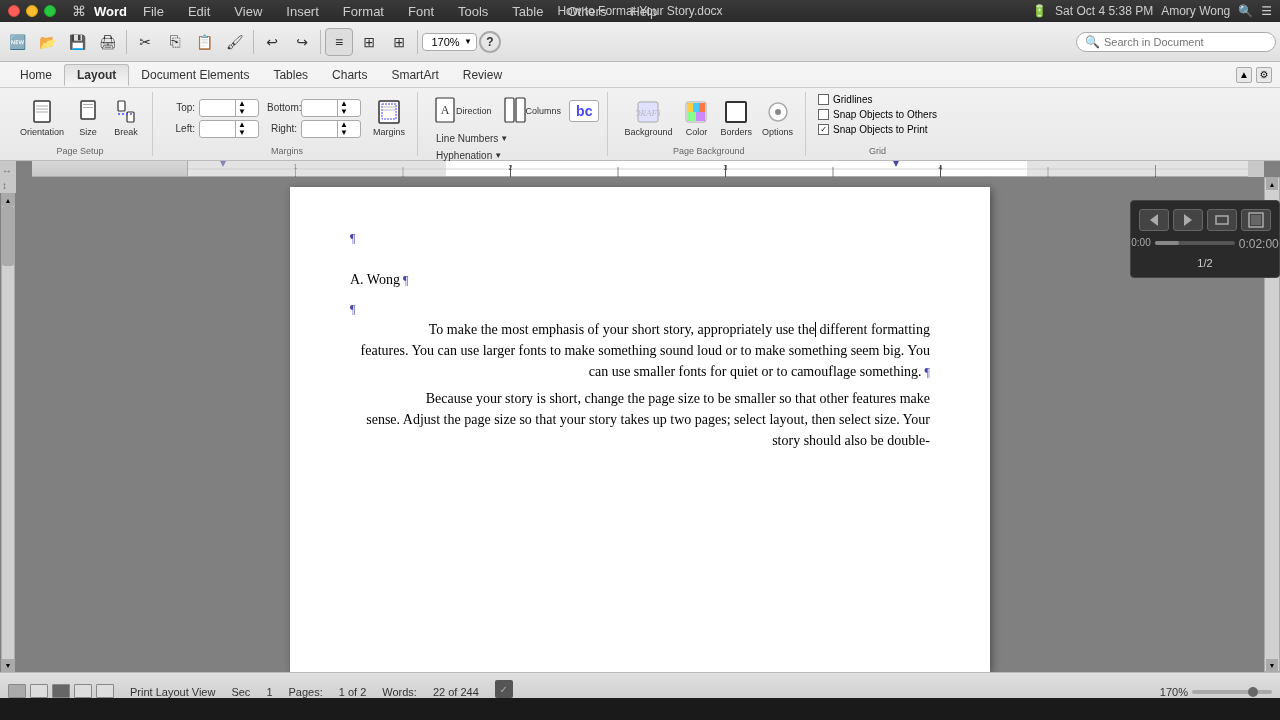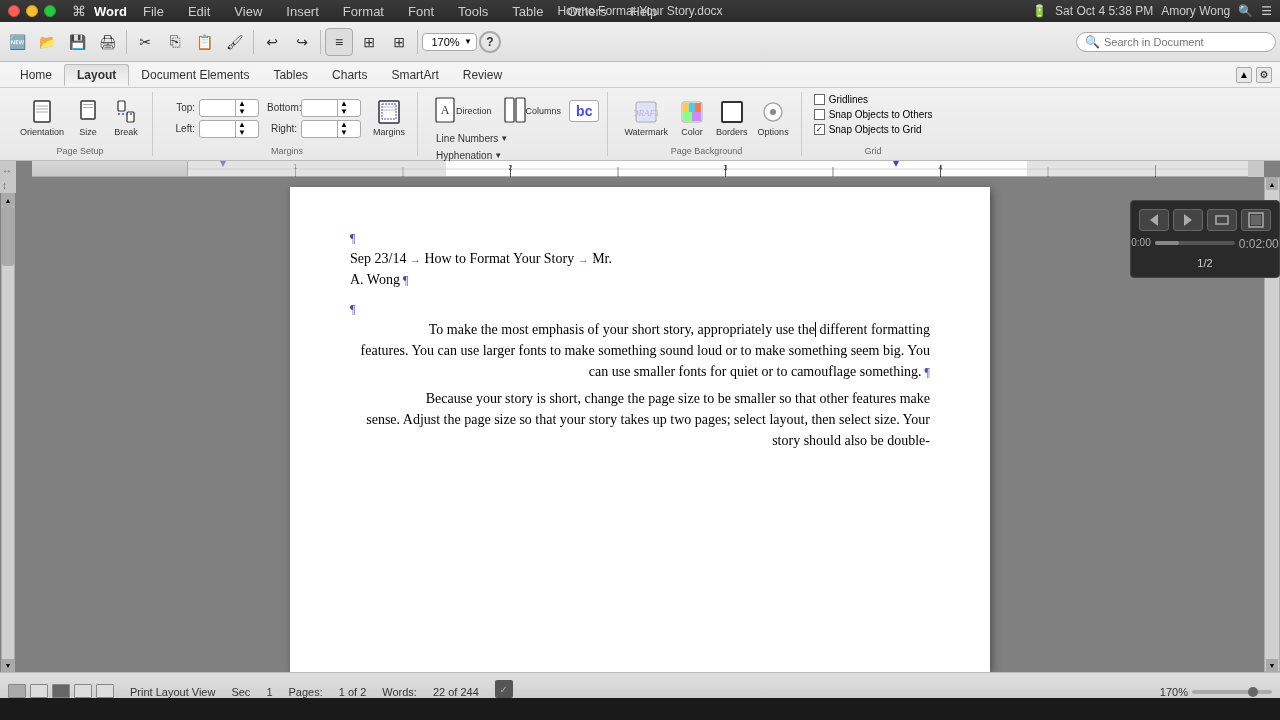--- a/index.html
+++ b/index.html
@@ -558,21 +558,21 @@
     <div class="ribbon-group">
       <div class="ribbon-group-items">
 
         <div class="ribbon-btn">
           <div class="ribbon-btn-icon">
             <svg width="24" height="24" viewBox="0 0 24 24">
                 <rect x="2" y="2" width="20" height="20" rx="2" fill="#e0e0ff" stroke="#aaa" stroke-width="1"></rect>
                 <text x="12" y="16" text-anchor="middle" font-size="9" fill="#aaa" font-style="italic" font-family="serif" opacity="0.7">DRAFT</text>
               </svg>
           </div>
-          <span class="ribbon-btn-label">Watermark</span>
+          <span class="ribbon-btn-label">Background</span>
         </div>
 
         <div class="ribbon-btn">
           <div class="ribbon-btn-icon">
             <svg width="24" height="24" viewBox="0 0 24 24">
                 <rect x="2" y="2" width="20" height="20" rx="2" fill="white" stroke="#aaa" stroke-width="1"></rect>
                 <rect x="3" y="3" width="6" height="9" fill="#ffcc44"></rect>
                 <rect x="9" y="3" width="6" height="9" fill="#44ccff"></rect>
                 <rect x="15" y="3" width="6" height="9" fill="#ff7744"></rect>
                 <rect x="3" y="12" width="9" height="9" fill="#88ff88"></rect>
@@ -609,21 +609,21 @@
         <div class="checkbox-row">
           <div class="cb"></div>
           <span>Gridlines</span>
         </div>
         <div class="checkbox-row">
           <div class="cb"></div>
           <span>Snap Objects to Others</span>
         </div>
         <div class="checkbox-row">
           <div class="cb checked"></div>
-          <span>Snap Objects to Grid</span>
+          <span>Snap Objects to Print</span>
         </div>
       </div>
       <span class="ribbon-group-label">Grid</span>
     </div>
 
   </div>
 </div>
 
 <div style="display:flex;align-items:center;height:16px;background:#808080;">
   <div style="width:16px;height:16px;background:#c8c8c8;flex-shrink:0;">
@@ -684,21 +684,21 @@
         </div>
     </div>
   </div>
 
   <div id="doc-area">
     <div id="page">
 
       <p><span class="pilcrow">¶</span></p>
 
       <div class="doc-header">
-        <span>Sep 23/14 <span class="text-arrow">→</span>  How to Format Your Story <span class="text-arrow">→</span> Mr.</span><br>
+        <br>
         <span>A. Wong</span><span class="pilcrow"> ¶</span>
       </div>
       <p><span class="pilcrow">¶</span></p>
 
       <p class="doc-paragraph">
         To make the most emphasis of your short story, appropriately use the<span class="cursor-line"></span> different formatting features.  You can use larger fonts to make something sound loud or to make something seem big.  You can use smaller fonts for quiet or to camouflage something.<span class="pilcrow"> ¶</span>
       </p>
 
       <p class="doc-paragraph">
         Because your story is short, change the page size to be smaller so that other features make sense.  Adjust the page size so that your story takes up two pages; select layout, then select size.  Your story should also be double-

